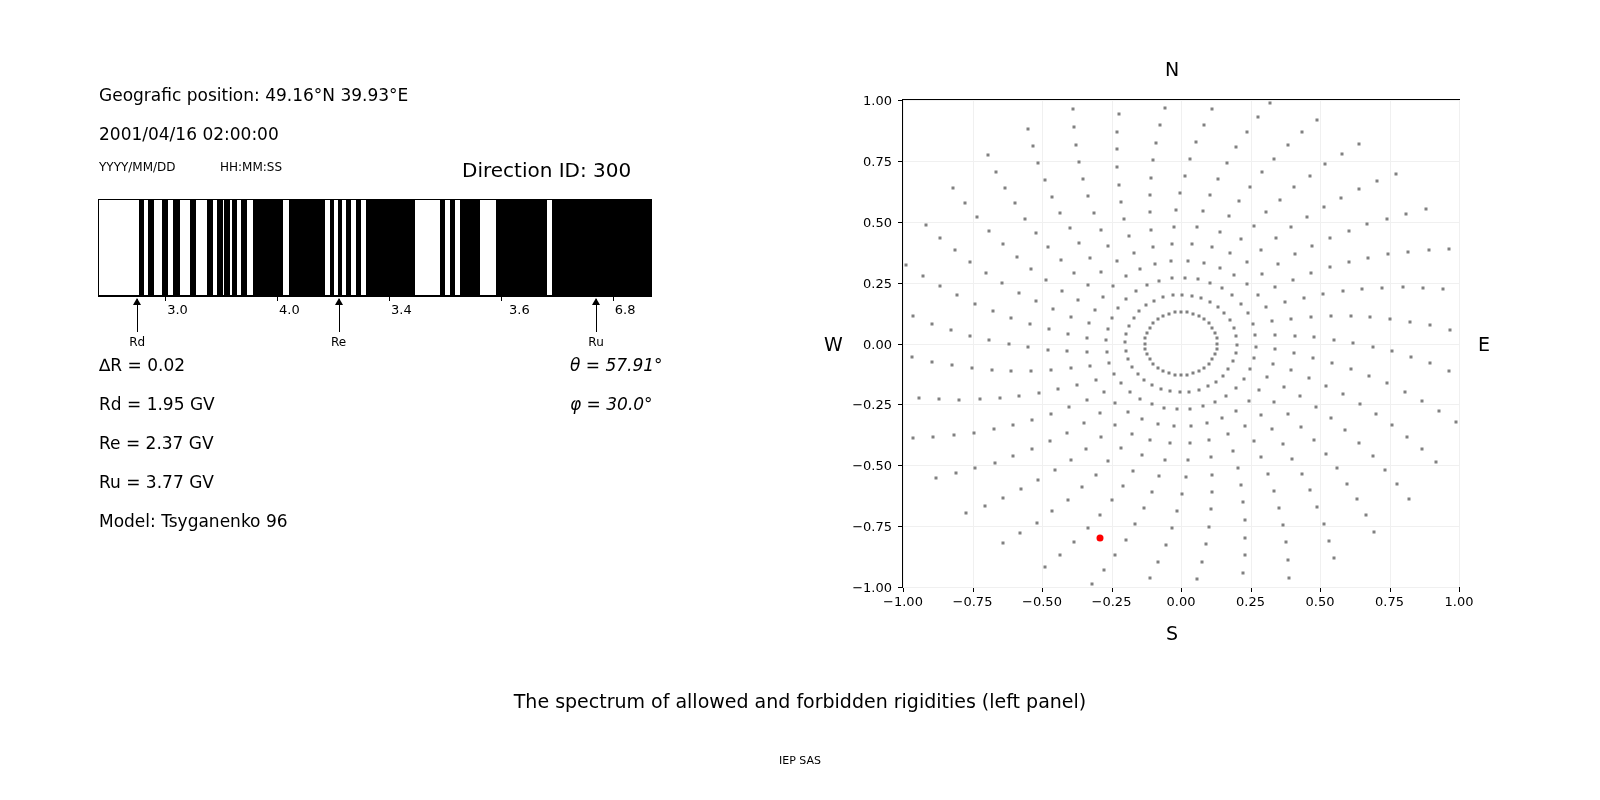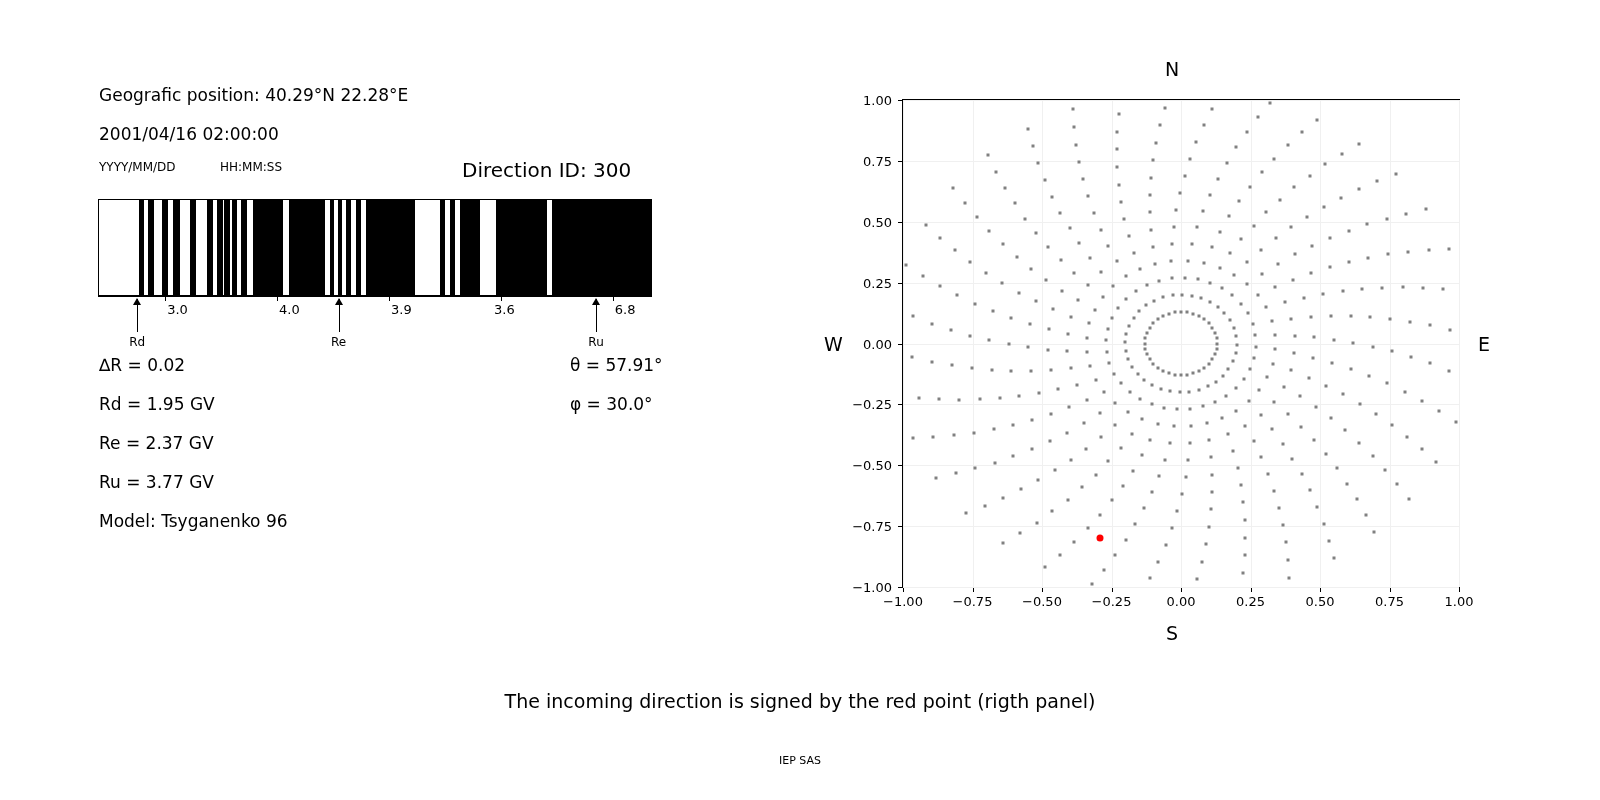--- a/index.html
+++ b/index.html
@@ -103,21 +103,21 @@
     transform: translateX(-50%);
   }
 
   
   .param {
     position: absolute;
     font-size: 17px;
     white-space: nowrap;
   }
   .param-left  { left: 99px; }
-  .param-right { left: 570px; }
+  .param-right { left: 570px; font-style: italic; }
 
   
   #right-panel {
     position: absolute;
     left: 0; top: 0;
     width: 1600px; height: 660px;
   }
   #plot-frame {
     position: absolute;
     left: 902px; top: 99px;
@@ -198,21 +198,21 @@
     text-align: center;
     font-size: 11px;
     color: #000;
   }
 </style>
 </head>
 <body>
 
 <div id="left-panel">
 
-  <div class="info-line" id="geo-position">Geografic position: 40.29°N 22.28°E</div>
+  <div class="info-line" id="geo-position">Geografic position: 49.16°N 39.93°E</div>
 
   <div class="info-line" id="datetime-value">2001/04/16 02:00:00</div>
 
   <div class="info-line" id="fmt-date">YYYY/MM/DD</div>
 
   <div class="info-line" id="fmt-time">HH:MM:SS</div>
 
   <div class="info-line" id="direction-id">Direction ID: 300</div>
 
   <div id="spectrum-wrap">
@@ -242,23 +242,23 @@
       </div>
   </div>
 
   <div id="spectrum-axis">
     <div id="axis-line"></div>
   <div class="tick-mark" style="left: 67.1515px;"></div>
       <div class="tick-label" style="left: 67.1515px;">3.0</div>
       <div class="tick-mark" style="left: 179.071px;"></div>
       <div class="tick-label" style="left: 179.071px;">4.0</div>
       <div class="tick-mark" style="left: 290.99px;"></div>
-      <div class="tick-label" style="left: 290.99px;">3.9</div>
+      <div class="tick-label" style="left: 290.99px;">3.4</div>
       <div class="tick-mark" style="left: 402.909px;"></div>
-      <div class="tick-label" style="left: 394px;">3.6</div>
+      <div class="tick-label" style="left: 409px;">3.6</div>
       <div class="tick-mark" style="left: 514.828px;"></div>
       <div class="tick-label" style="left: 514.828px;">6.8</div>
       <div class="marker-arrow" style="left: 39.1717px; top: 3px; height: 33px;"></div>
       <div class="marker-head" style="left: 35.1717px; top: 2px;"></div>
       <div class="marker-label" style="left: 39.1717px; top: 39px;">Rd</div>
       <div class="marker-arrow" style="left: 240.626px; top: 3px; height: 33px;"></div>
       <div class="marker-head" style="left: 236.626px; top: 2px;"></div>
       <div class="marker-label" style="left: 240.626px; top: 39px;">Re</div>
       <div class="marker-arrow" style="left: 498.04px; top: 3px; height: 33px;"></div>
       <div class="marker-head" style="left: 494.04px; top: 2px;"></div>
@@ -824,15 +824,15 @@
     <div class="xtick-label" style="left: 1250.5px; top: 594px;">0.25</div>
     <div class="xtick-mark" style="left: 1320px; top: 588px;"></div>
     <div class="xtick-label" style="left: 1320px; top: 594px;">0.50</div>
     <div class="xtick-mark" style="left: 1389.5px; top: 588px;"></div>
     <div class="xtick-label" style="left: 1389.5px; top: 594px;">0.75</div>
     <div class="xtick-mark" style="left: 1459px; top: 588px;"></div>
     <div class="xtick-label" style="left: 1459px; top: 594px;">1.00</div>
   </div>
 
 <div id="caption">
-  <div class="caption-line">The incoming direction is signed by the red point (rigth panel)</div>
+  <div class="caption-line">The spectrum of allowed and forbidden rigidities (left panel)</div>
 </div>
 <div id="footer">IEP SAS</div>
 
 </body></html>

